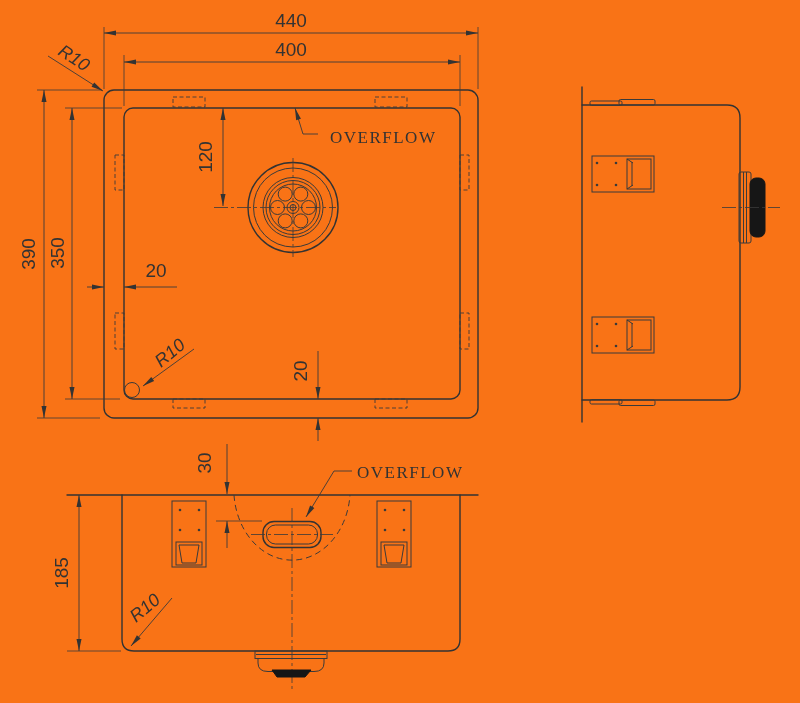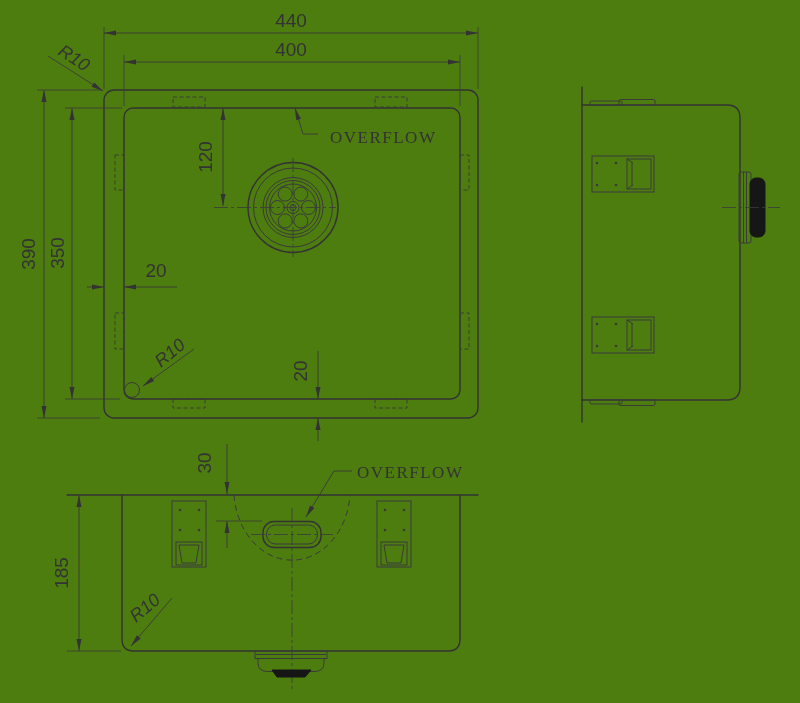--- a/index.html
+++ b/index.html
@@ -1,19 +1,19 @@
 <!DOCTYPE html>
 <html><head>
 <meta charset="utf-8">
 <style>
   html, body { margin: 0; padding: 0; background: #ffffff; }
   .stage {
     position: relative;
     width: 800px; height: 703px;
-    background: #4d7c0f;
+    background: #f97316;
     font-family: "Liberation Sans", sans-serif;
     overflow: hidden;
   }
   svg { display: block; }
   .outline  { stroke: #333333; stroke-width: 1.4; fill: none; stroke-linecap: round; }
   .detail   { stroke: #3a3a3a; stroke-width: 1;   fill: none; }
   .dimline  { stroke: #3a3a3a; stroke-width: 0.9; fill: none; }
   .extline  { stroke: #3a3a3a; stroke-width: 0.8; fill: none; }
   .dashtab  { stroke: #3a3a3a; stroke-width: 0.9; fill: none; stroke-dasharray: 4 2.5; }
   .dasharc  { stroke: #3a3a3a; stroke-width: 1;   fill: none; stroke-dasharray: 6 4; }

